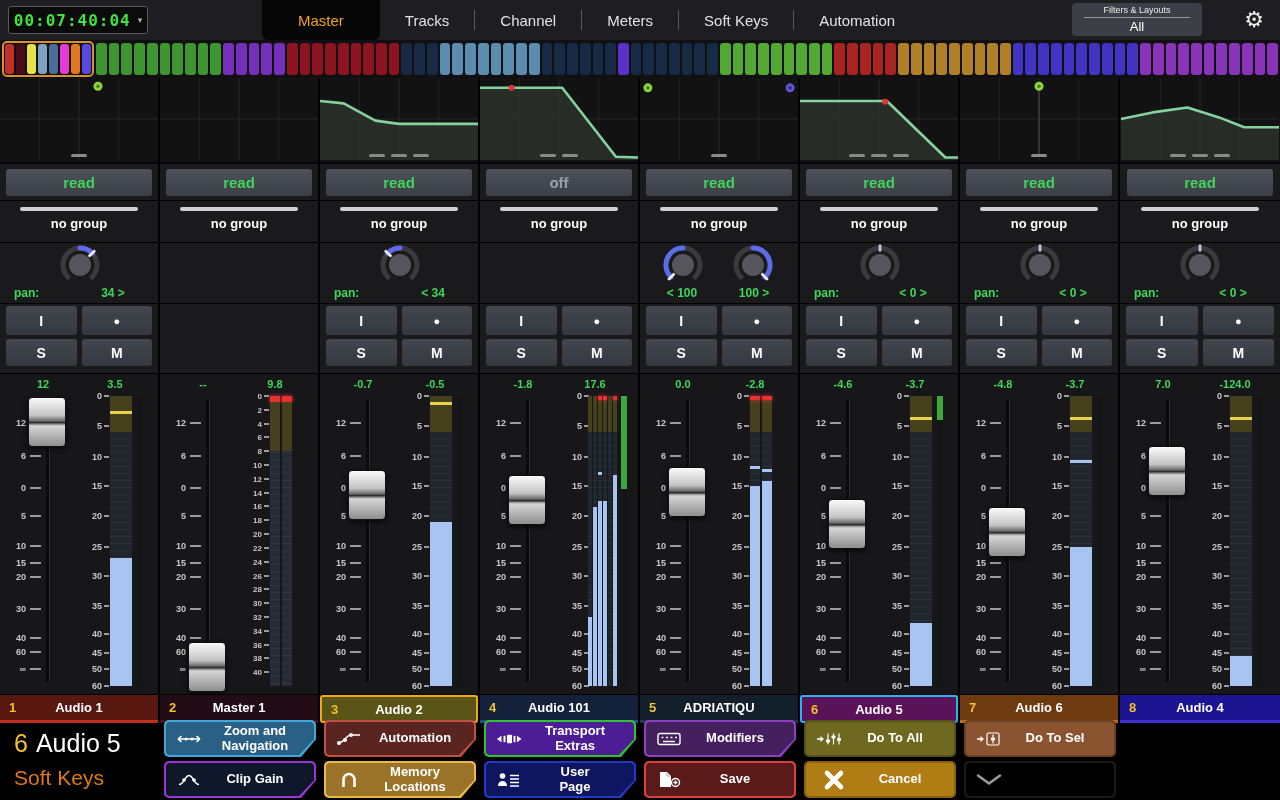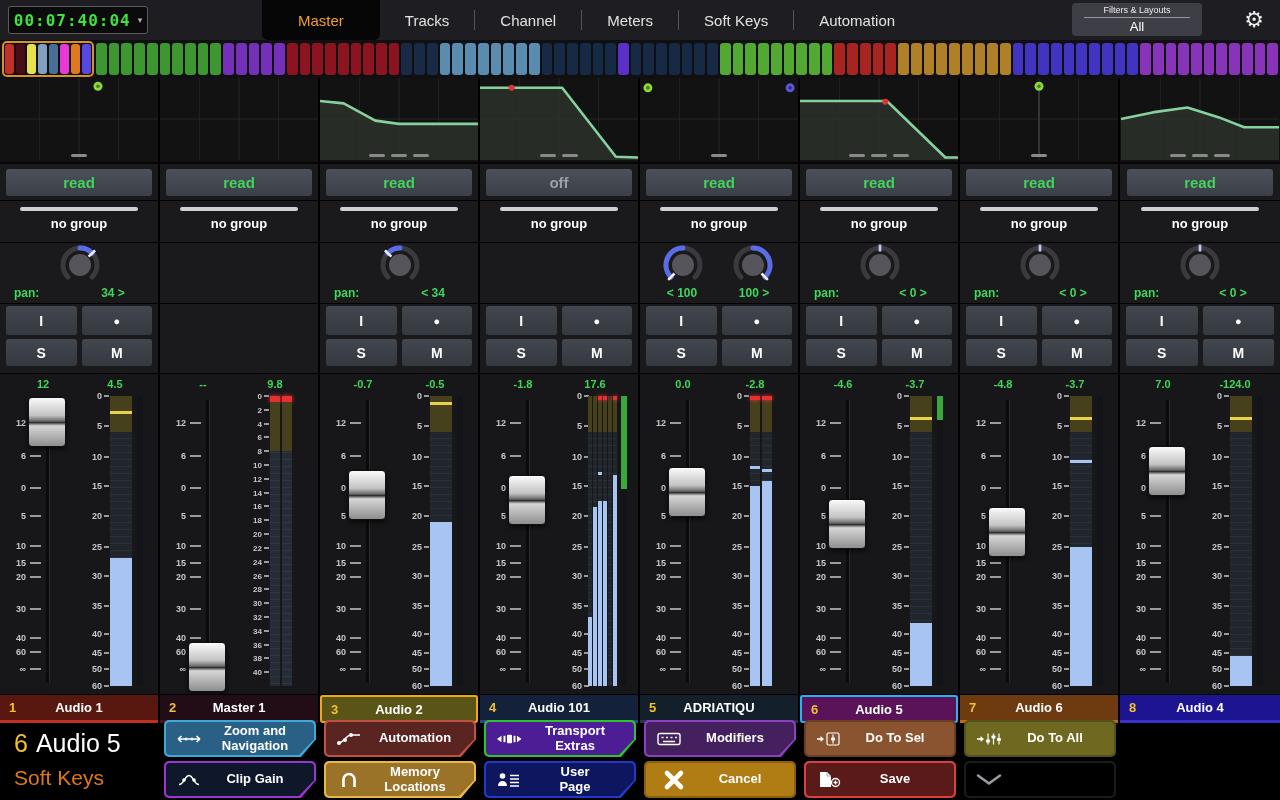--- a/index.html
+++ b/index.html
@@ -250,21 +250,21 @@
           <div class="iob">I</div>
           <div class="iob rec">●</div>
         </div>
         <div class="smrow">
           <div class="iob">S</div>
           <div class="iob">M</div>
         </div>
         <div class="faderarea">
           <div class="numrow">
             <span class="gv">12</span>
-            <span class="gv pv">4.5</span>
+            <span class="gv pv">3.5</span>
           </div>
           <div class="fbody">
             <div class="flab" style="top:9.2%">12</div>
             <div class="fdash" style="top:9.2%"></div>
             <div class="flab" style="top:20.8%">6</div>
             <div class="fdash" style="top:20.8%"></div>
             <div class="flab" style="top:31.6%">0</div>
             <div class="fdash" style="top:31.6%"></div>
             <div class="flab" style="top:41.3%">5</div>
             <div class="fdash" style="top:41.3%"></div>
@@ -1130,34 +1130,20 @@
           <div class="sk-in" style="background:#45205e">
             <span class="sk-icon">
               <svg width="24" height="14" viewBox="0 0 24 14">
                 <rect x="1" y="1.5" width="22" height="11" rx="2" fill="none" stroke="#fff" stroke-width="1.4"></rect>
                 <path d="M4.5 5.5h2M9 5.5h2M13.5 5.5h2M18 5.5h2M6 9.5h12" stroke="#fff" stroke-width="1.3"></path>
               </svg>
             </span>
             <span class="sk-label">Modifiers</span>
           </div>
         </div>
-        <div class="sk" style="background: rgb(107, 63, 34);">
-          <div class="sk-in" style="background:#8a5430">
-            <span class="sk-icon">
-              <svg width="26" height="14" viewBox="0 0 26 14">
-                <path d="M1 7h4.5" stroke="#fff" stroke-width="1.6"></path>
-                <path d="M4.5 4L8 7l-3.5 3z" fill="#fff"></path>
-                <rect x="11" y="1" width="12" height="12" rx="1.5" fill="none" stroke="#fff" stroke-width="1.2"></rect>
-                <line x1="17" y1="2.5" x2="17" y2="11.5" stroke="#fff" stroke-width="1.2"></line>
-                <rect x="15" y="5.5" width="4" height="3" rx="0.8" fill="#fff"></rect>
-              </svg>
-            </span>
-            <span class="sk-label">Do To Sel</span>
-          </div>
-        </div>
         <div class="sk" style="background: rgb(85, 81, 26);">
           <div class="sk-in" style="background:#6e6820">
             <span class="sk-icon">
               <svg width="26" height="14" viewBox="0 0 26 14">
                 <path d="M1 7h4.5" stroke="#fff" stroke-width="1.6"></path>
                 <path d="M4.5 4L8 7l-3.5 3z" fill="#fff"></path>
                 <g stroke="#fff" stroke-width="1.2">
                   <line x1="12" y1="1.5" x2="12" y2="12.5"></line>
                   <line x1="17.5" y1="1.5" x2="17.5" y2="12.5"></line>
                   <line x1="23" y1="1.5" x2="23" y2="12.5"></line>
@@ -1165,20 +1151,34 @@
                 <g fill="#fff">
                   <rect x="10" y="7.5" width="4" height="3" rx="0.8"></rect>
                   <rect x="15.5" y="3.5" width="4" height="3" rx="0.8"></rect>
                   <rect x="21" y="6" width="4" height="3" rx="0.8"></rect>
                 </g>
               </svg>
             </span>
             <span class="sk-label">Do To All</span>
           </div>
         </div>
+        <div class="sk" style="background: rgb(107, 63, 34);">
+          <div class="sk-in" style="background:#8a5430">
+            <span class="sk-icon">
+              <svg width="26" height="14" viewBox="0 0 26 14">
+                <path d="M1 7h4.5" stroke="#fff" stroke-width="1.6"></path>
+                <path d="M4.5 4L8 7l-3.5 3z" fill="#fff"></path>
+                <rect x="11" y="1" width="12" height="12" rx="1.5" fill="none" stroke="#fff" stroke-width="1.2"></rect>
+                <line x1="17" y1="2.5" x2="17" y2="11.5" stroke="#fff" stroke-width="1.2"></line>
+                <rect x="15" y="5.5" width="4" height="3" rx="0.8" fill="#fff"></rect>
+              </svg>
+            </span>
+            <span class="sk-label">Do To Sel</span>
+          </div>
+        </div>
         <div></div>
         <div class="sk notch" style="background: rgb(154, 53, 212);">
           <div class="sk-in" style="background:#0f172a">
             <span class="sk-icon">
               <svg width="24" height="14" viewBox="0 0 24 14">
                 <path d="M2 11.5C7 11.5 8 2.5 12 2.5s5 9 10 9" stroke="#fff" fill="none" stroke-width="1.5"></path>
                 <circle cx="7" cy="7" r="1.8" fill="#fff"></circle>
                 <circle cx="17" cy="7" r="1.8" fill="#fff"></circle>
               </svg>
             </span>
@@ -1200,43 +1200,43 @@
             <span class="sk-icon">
               <svg width="24" height="15" viewBox="0 0 24 15">
                 <circle cx="5.5" cy="4" r="2.8" fill="#fff"></circle>
                 <path d="M1 14c0-3.4 2.1-5 4.5-5s4.5 1.6 4.5 5z" fill="#fff"></path>
                 <path d="M13 3.5h9M13 7h9M13 10.5h9M13 14h9" stroke="#fff" stroke-width="1.5"></path>
               </svg>
             </span>
             <span class="sk-label">User<br>Page</span>
           </div>
         </div>
-        <div class="sk" style="background: rgb(138, 96, 16);">
-          <div class="sk-in" style="background:#b07c14">
-            <span class="sk-icon" style="width:46px">
-              <svg width="26" height="24" viewBox="0 0 24 24">
-                <path d="M5 5l14 14M19 5L5 19" stroke="#fff" stroke-width="4.6" stroke-linecap="round"></path>
-              </svg>
-            </span>
-            <span class="sk-label">Cancel</span>
-          </div>
-        </div>
         <div class="sk" style="background: rgb(216, 64, 64);">
           <div class="sk-in" style="background:#5a1a1a">
             <span class="sk-icon">
               <svg width="24" height="17" viewBox="0 0 24 17">
                 <path d="M3 1h7l4 4v11H3z" fill="#fff"></path>
                 <path d="M10 1v4h4" fill="none" stroke="#aaa" stroke-width="1"></path>
                 <circle cx="18.5" cy="11.5" r="4" fill="none" stroke="#fff" stroke-width="1.4"></circle>
                 <path d="M18.5 9.5v4M16.5 11.5h4" stroke="#fff" stroke-width="1.4"></path>
               </svg>
             </span>
             <span class="sk-label">Save</span>
           </div>
         </div>
+        <div class="sk" style="background: rgb(138, 96, 16);">
+          <div class="sk-in" style="background:#b07c14">
+            <span class="sk-icon" style="width:46px">
+              <svg width="26" height="24" viewBox="0 0 24 24">
+                <path d="M5 5l14 14M19 5L5 19" stroke="#fff" stroke-width="4.6" stroke-linecap="round"></path>
+              </svg>
+            </span>
+            <span class="sk-label">Cancel</span>
+          </div>
+        </div>
         <div class="sk" style="background: rgb(26, 26, 26);">
           <div class="sk-in" style="background:#000000">
             <span class="sk-icon">
               <svg width="30" height="13" viewBox="0 0 30 13">
                 <path d="M4 2.5l11 8 11-8" stroke="#9a9aa2" stroke-width="2.6" fill="none" stroke-linecap="round" stroke-linejoin="round"></path>
               </svg>
             </span>
             <span class="sk-label"></span>
           </div>
         </div>

